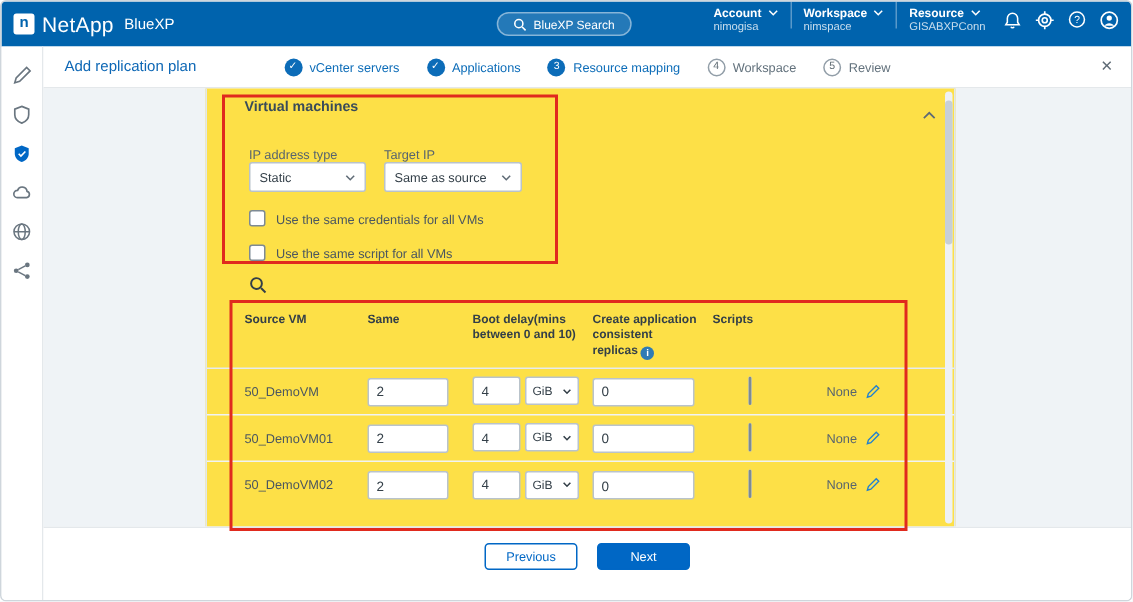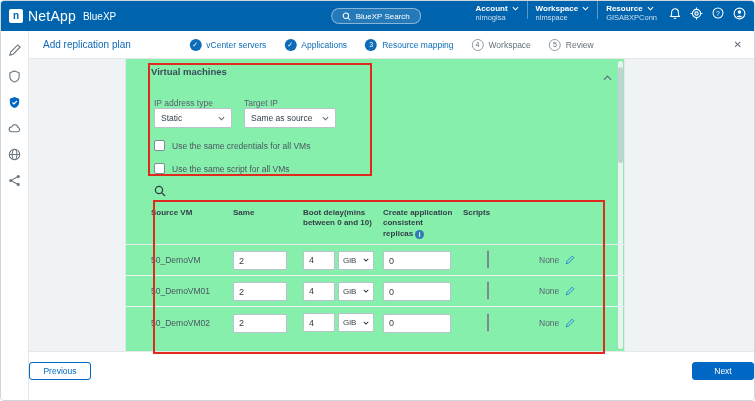--- a/index.html
+++ b/index.html
@@ -35,21 +35,21 @@
   .dot { width:12px; height:12px; border-radius:50%; font-size:7px; line-height:12px; text-align:center; flex:0 0 auto; }
   .dot.done, .dot.active { background:#0c6cb8; color:#fff; }
   .dot.todo { background:#fff; border:1px solid #929ea8; color:#5c6870; line-height:10px; }
   .step-label { font-size:8.5px; white-space:nowrap; }
   .step-label.done, .step-label.active { color:#0c6cb8; }
   .step-label.todo { color:#62717c; }
   .close-x { margin-left:auto; font-size:10px; color:#5f6b76; cursor:pointer; line-height:1; }
 
   
   .content { position:absolute; left:28px; top:58px; right:0; bottom:49px; background:#eff3f6; }
-  .card { position:absolute; left:96px; top:0; width:500px; height:294px; background:#86efac; border:1px solid #e2e7ea; border-top:none; }
+  .card { position:absolute; left:108px; top:0; width:500px; height:294px; background:#fde047; border:1px solid #e2e7ea; border-top:none; }
   .section-title { position:absolute; left:25px; top:7px; font-size:9.5px; font-weight:600; color:#394b59; }
   .collapse { position:absolute; right:12px; top:8px; color:#5f6b76; cursor:pointer; }
   .fld-label { position:absolute; top:39px; font-size:8.5px; color:#57646e; }
   .lbl-ip { left:28px; } .lbl-target { left:118px; }
   .dd { position:absolute; top:49px; height:20px; border:1px solid #b9c3cb; border-radius:2px; background:#fff; display:flex; align-items:center; justify-content:space-between; padding:0 6px; font-size:8.5px; color:#333f48; cursor:pointer; }
   .dd-ip { left:28px; width:78px; } .dd-target { left:118px; width:92px; }
   .dd svg { color:#5f6b76; }
   .cbrow { position:absolute; left:28px; display:flex; align-items:center; gap:7px; cursor:pointer; }
   .cb1 { top:81px;align-items:center; } .cb2 { top:104px; }
   .checkbox { width:11px; height:11px; border:1px solid #7d8a94; border-radius:2px; background:#fff; flex:0 0 auto; }
@@ -72,21 +72,21 @@
   .unit { height:19px; width:36px; border:1px solid #b9c3cb; border-radius:2px; background:#fff; display:flex; align-items:center; justify-content:space-between; padding:0 4px; font-size:8px; color:#333f48; cursor:pointer; }
   .cb-cell { padding-left:24px; }
   .scripts-cell { display:flex; align-items:center; gap:6px; font-size:8.5px; color:#57646e; }
   .pencil { color:#1d7fd2; cursor:pointer; display:flex; }
 
   
   .sbar { position:absolute; right:1px; top:2px; width:5px; height:288px; background:#eef1f3; border-radius:3px; }
   .sthumb { position:absolute; left:0; top:6px; width:5px; height:96px; background:#c6cfd6; border-radius:3px; cursor:grab; }
 
   
-  .footer { position:absolute; left:28px; right:0; bottom:0; height:49px; background:#fff; border-top:1px solid #e4e8eb; display:flex; justify-content:space-between; align-items:flex-start; gap:13px; padding-top:10px; }
+  .footer { position:absolute; left:28px; right:0; bottom:0; height:49px; background:#fff; border-top:1px solid #e4e8eb; display:flex; justify-content:center; align-items:flex-start; gap:13px; padding-top:10px; }
   .btn { height:18px; width:62px; border-radius:3px; font-size:8.5px; font-family:"Liberation Sans",sans-serif; cursor:pointer; }
   .btn.ghost { background:#fff; border:1px solid #0067c5; color:#0067c5; }
   .btn.primary { background:#0067c5; border:1px solid #0067c5; color:#fff; }
 
   
   .anno { position:absolute; border:2px solid #e02a1e; pointer-events:none; z-index:50; }
   .anno1 { left:147px; top:62px; width:224px; height:113px; }
   .anno2 { left:152px; top:199px; width:452px; height:154px; }
 </style>
 </head>

